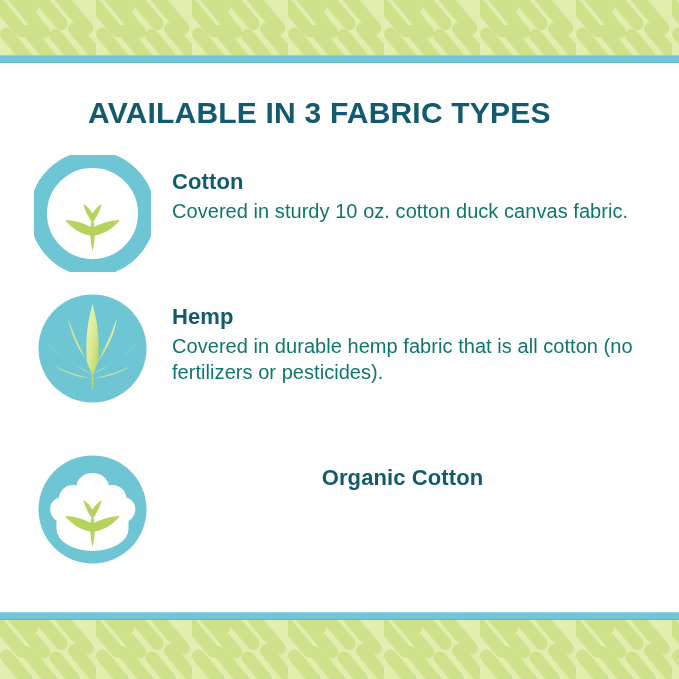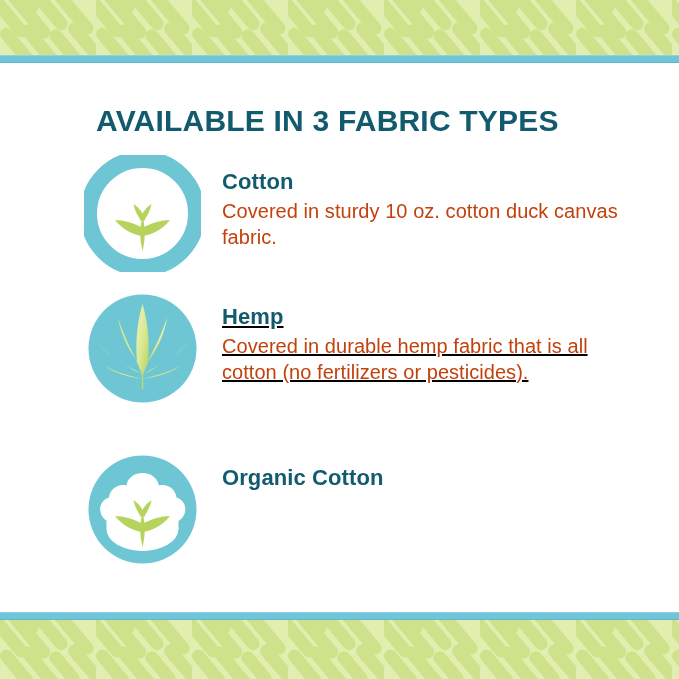--- a/index.html
+++ b/index.html
@@ -57,21 +57,21 @@
     left: 0;
     width: 679px;
     height: 549px;
     background: #ffffff;
   }
 
   .page-title {
     position: absolute;
     left: 88px;
     top: 33px;
-    margin: 8px;
+    margin: 0;
     font-size: 30px;
     font-weight: bold;
     letter-spacing: 0.2px;
     color: #125a6e;
     font-family: "Liberation Sans", sans-serif;
     white-space: nowrap;
   }
 
   .fabric-list {
     position: absolute;
@@ -80,26 +80,26 @@
     width: 679px;
     list-style: none;
     margin: 0;
     padding: 0;
   }
 
   .fabric-item {
     position: relative;
     display: flex;
     align-items: flex-start;
-    padding-left: 84px;
+    padding-left: 34px;
     padding-right: 46px;
   }
   .fabric-item.item-cotton         { height: 135px; }
-  .fabric-item.item-hemp           { height: 161px; text-decoration: underline; }
-  .fabric-item.item-organic-cotton { height: 130px; }
+  .fabric-item.item-hemp           { height: 161px; }
+  .fabric-item.item-organic-cotton { height: 130px; text-align: center; }
 
   .fabric-icon {
     flex: 0 0 auto;
     width: 117px;
     height: 117px;
     margin-right: 21px;
   }
   .fabric-icon svg { display: block; width: 117px; height: 117px; }
 
   .fabric-text { flex: 1 1 auto; padding-top: 14px; }
@@ -111,21 +111,21 @@
     color: #125a6e;
     letter-spacing: 0.1px;
     line-height: 1.15;
   }
 
   .fabric-desc {
     margin: 0;
     font-size: 20px;
     font-weight: 300;
     line-height: 1.28;
-    color: #c2410c;
+    color: #0f766e;
     letter-spacing: 0.05px;
   }
 </style>
 </head>
 <body>
 
 <div class="banner banner-top">
   <div class="banner-pattern">
     <div class="stripes">
       <svg viewBox="0 0 679 55" preserveAspectRatio="none" xmlns="http://www.w3.org/2000/svg">

